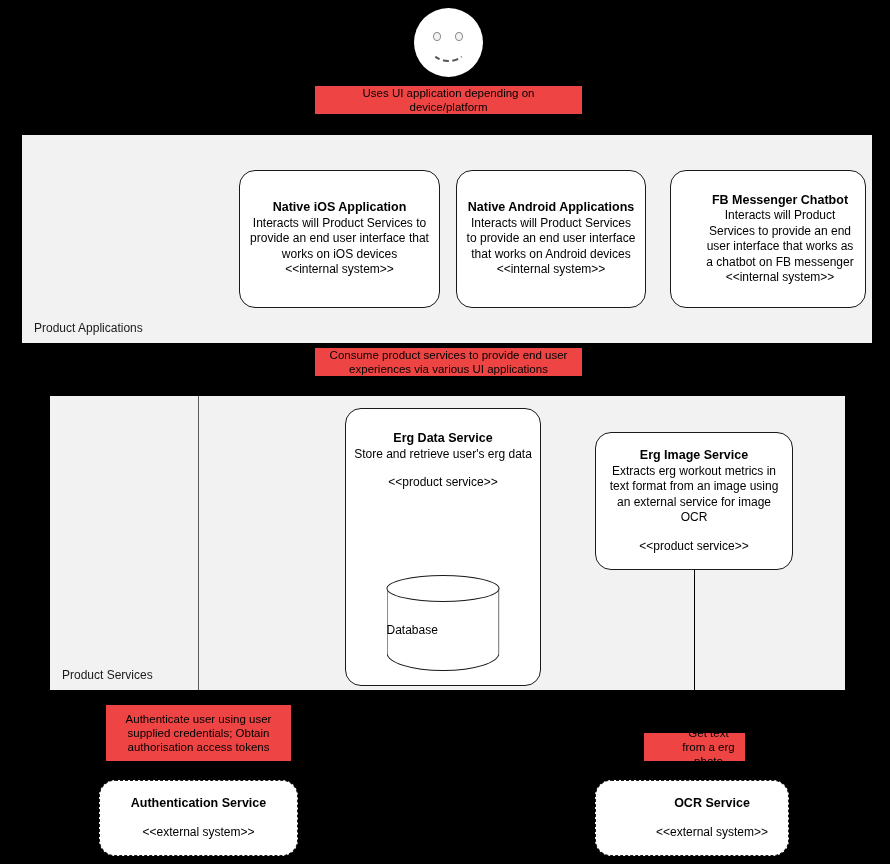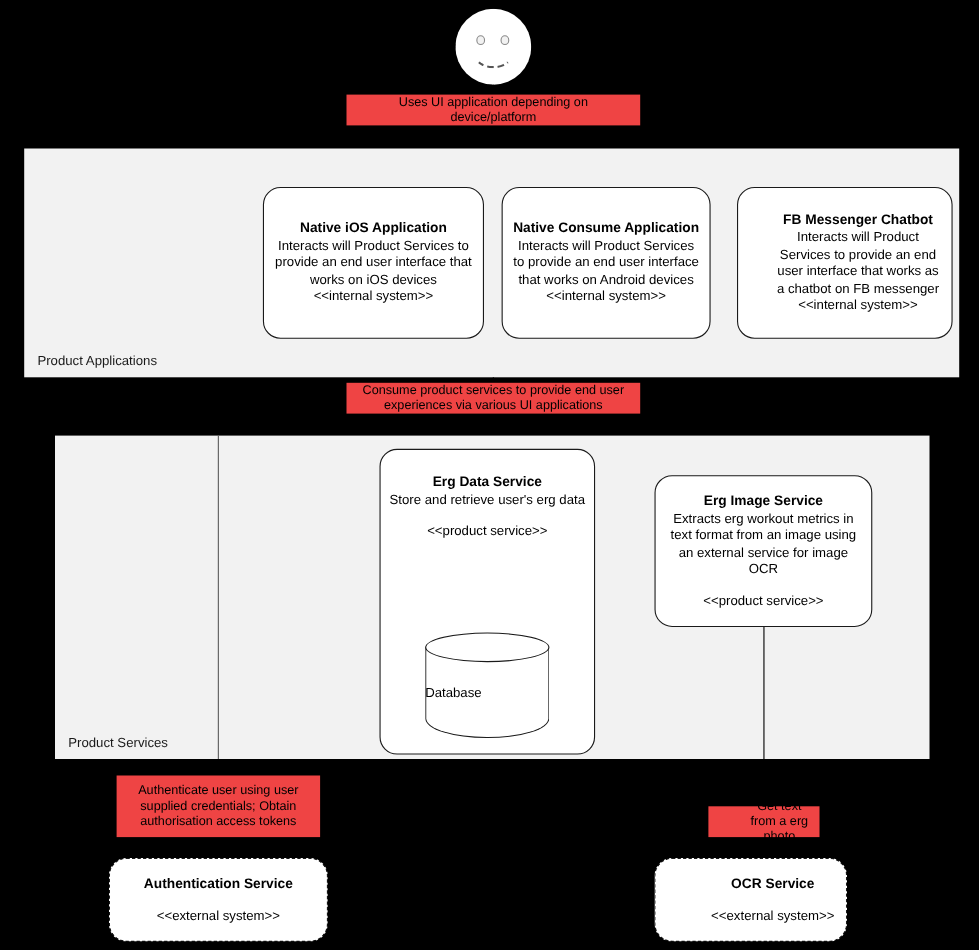--- a/index.html
+++ b/index.html
@@ -208,21 +208,21 @@
   </div>
 
 
   <div class="sysbox" style="left:239px; top:170px; width:201px; height:138px;">
     <div class="name">Native iOS Application</div>
     <div class="desc">Interacts will Product Services to provide an end user interface that works on iOS devices</div>
     <div class="stereo">&lt;&lt;internal system&gt;&gt;</div>
   </div>
 
   <div class="sysbox" style="left:456px; top:170px; width:190px; height:138px;">
-    <div class="name">Native Consume Application</div>
+    <div class="name">Native Android Applications</div>
     <div class="desc">Interacts will Product Services to provide an end user interface that works on Android devices</div>
     <div class="stereo">&lt;&lt;internal system&gt;&gt;</div>
   </div>
 
   <div class="sysbox" style="left:670px; top:170px; width:196px; height:138px;padding-left:32px;">
     <div class="name">FB Messenger Chatbot</div>
     <div class="desc">Interacts will Product Services to provide an end user interface that works as a chatbot on FB messenger</div>
     <div class="stereo">&lt;&lt;internal system&gt;&gt;</div>
   </div>
 
@@ -268,19 +268,19 @@
   <div class="edge-label" style="left:644px; top:733px; width:101px; height:28px;padding-left:36px;">
     <span>Get text from a erg photo</span>
   </div>
 
   <div class="sysbox dashed" style="left:99px; top:780px; width:199px; height:76px;">
     <div class="name">Authentication Service</div>
     <div class="gap"></div>
     <div class="stereo">&lt;&lt;external system&gt;&gt;</div>
   </div>
 
-  <div class="sysbox dashed" style="left:595px; top:780px; width:175px; height:76px;padding-left:48px;">
+  <div class="sysbox dashed" style="left:595px; top:780px; width:194px; height:76px;padding-left:48px;">
     <div class="name">OCR Service</div>
     <div class="gap"></div>
     <div class="stereo">&lt;&lt;external system&gt;&gt;</div>
   </div>
 
 </div>
 
 </body></html>

